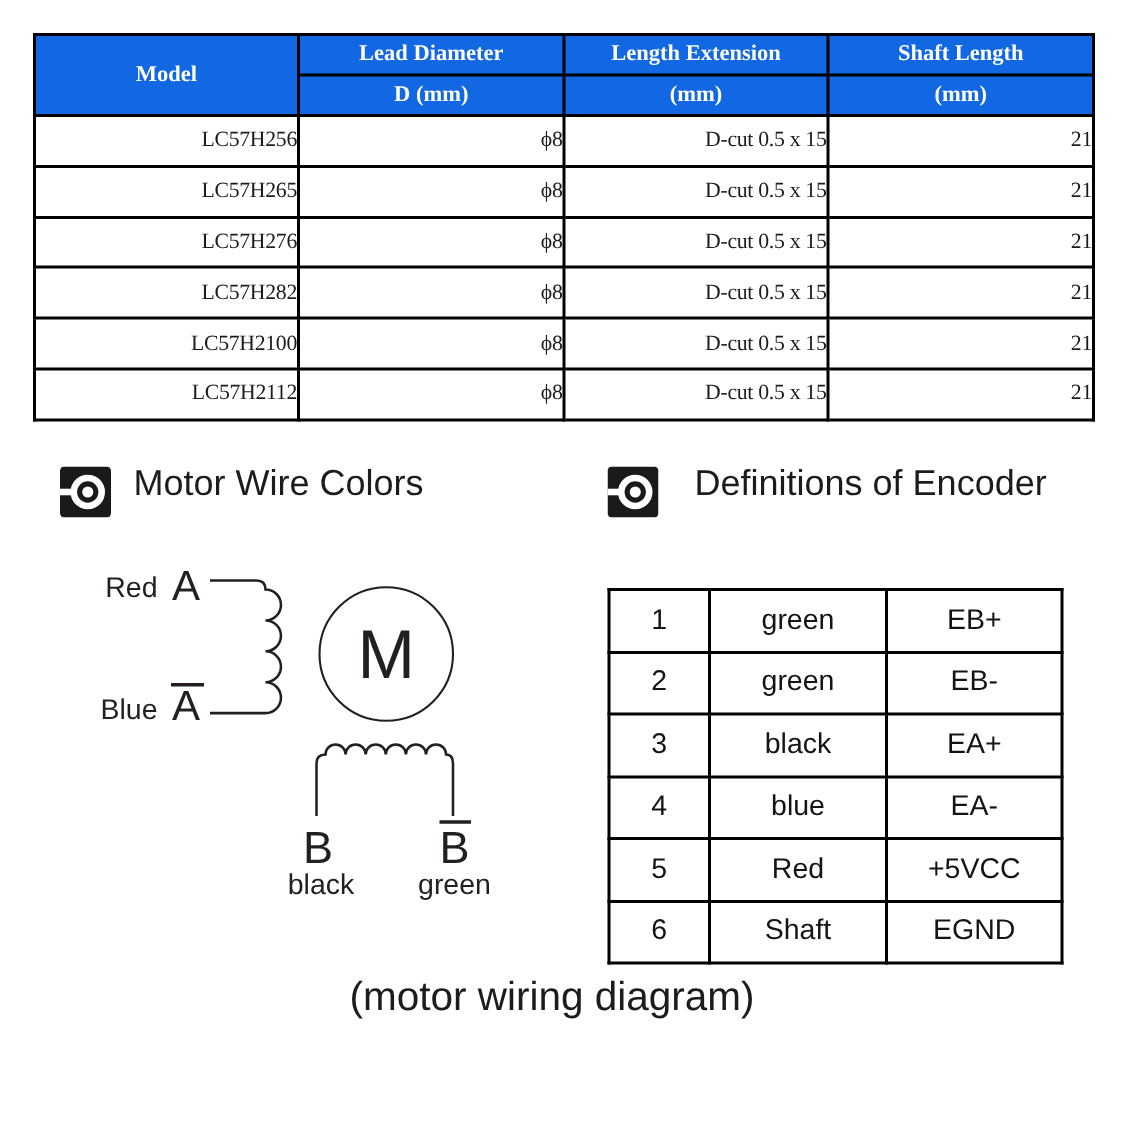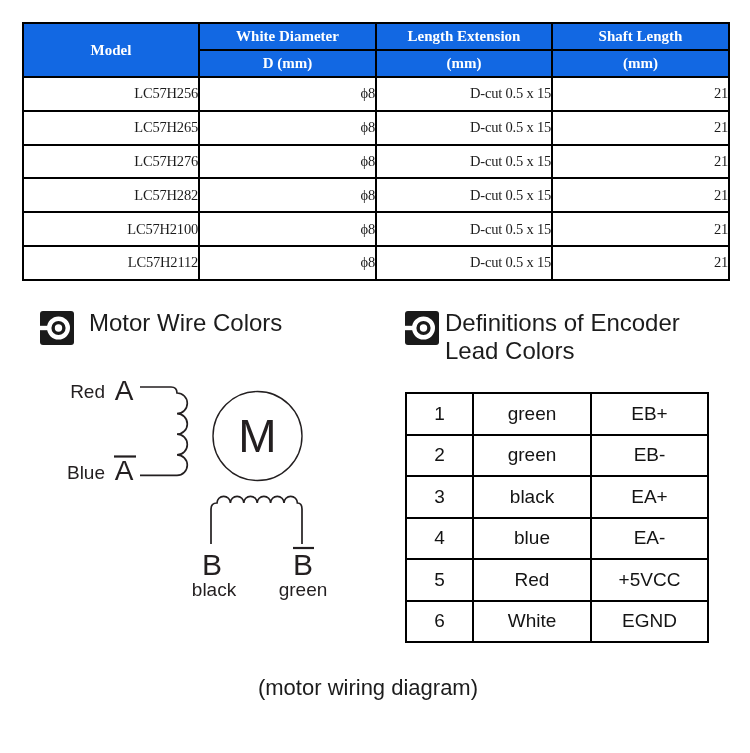--- a/index.html
+++ b/index.html
@@ -19,58 +19,58 @@
     background:var(--header-blue); color:#fff; font-size:15px; font-weight:bold; height:25px;
   }
   .spec tbody td { font-size:14.5px; height:31.8px; color:#1c1c1c; letter-spacing:-0.2px;text-align:right; }
 
   
   .heading {
     position:absolute; display:flex; align-items:flex-start;
     font-size:24px; color:#1c1c1c; line-height:28px;
   }
   .heading--motor   { left:40px;  top:309px; gap:15px; }
-  .heading--encoder { left:405px; top:309px; gap:6px; }
+  .heading--encoder { left:405px; top:309px; gap:24px; }
   .heading .icon { width:34px; height:34px; flex:0 0 auto; margin-top:2px; }
 
   
   table.enc {
     position:absolute; left:405px; top:392px; width:302px;
     border-collapse:collapse; table-layout:fixed;
   }
   .enc td { border:2px solid #000; text-align:center; vertical-align:middle; font-size:19px; color:#141414; height:39.5px; padding:0; }
 
   
   svg.diagram { position:absolute; left:40px; top:370px; }
   .wire { fill:none; stroke:var(--ink); stroke-width:1.7; }
   .thin { fill:none; stroke:var(--ink); stroke-width:1.4; }
   .dlabel { fill:var(--ink); }
 
   
   .caption {
     position:absolute; left:0; top:649px; width:736px; text-align:center;
-    font-size:22px; color:#1c1c1c;margin-top:26px;
+    font-size:27px; color:#1c1c1c;
   }
 </style>
 </head>
 <body>
 
 <div class="page">
 
   <table class="spec">
     <colgroup>
         <col style="width:176px">
         <col style="width:177px">
         <col style="width:176px">
         <col style="width:177px">
       </colgroup>
     <thead>
       <tr>
         <th rowspan="2">Model</th>
-        <th>White Diameter</th>
+        <th>Lead Diameter</th>
         <th>Length Extension</th>
         <th>Shaft Length</th>
       </tr>
       <tr>
         <th>D (mm)</th>
         <th>(mm)</th>
         <th>(mm)</th>
       </tr>
     </thead>
     <tbody>
@@ -125,21 +125,20 @@
 
   <div class="heading heading--encoder">
     <svg class="icon" viewBox="0 0 34 34">
       <rect x="0" y="0" width="34" height="34" rx="3" fill="#1a1a1a"></rect>
       <circle cx="18.5" cy="17" r="9.3" fill="none" stroke="#ffffff" stroke-width="4.4"></circle>
       <circle cx="18.5" cy="17" r="3.7" fill="#ffffff"></circle>
       <rect x="0" y="14.8" width="11" height="4.4" fill="#ffffff"></rect>
     </svg>
     <div>
       <div>Definitions of Encoder</div>
-      <div>Lead Colors</div>
     </div>
   </div>
 
   <svg class="diagram" width="320" height="245" viewBox="40 370 320 245">
 
     <path class="wire" d="M140 387 H171 Q177 387 177 393
              a10.3 10.3 0 0 1 0 20.6
              a10.3 10.3 0 0 1 0 20.6
              a10.3 10.3 0 0 1 0 20.6
              a10.3 10.3 0 0 1 0 20.6
@@ -198,21 +197,21 @@
         <td>blue</td>
         <td>EA-</td>
       </tr>
       <tr>
         <td>5</td>
         <td>Red</td>
         <td>+5VCC</td>
       </tr>
       <tr>
         <td>6</td>
-        <td>White</td>
+        <td>Shaft</td>
         <td>EGND</td>
       </tr>
     </tbody>
   </table>
 
   <div class="caption">(motor wiring diagram)</div>
 
 </div>
 
 </body></html>

